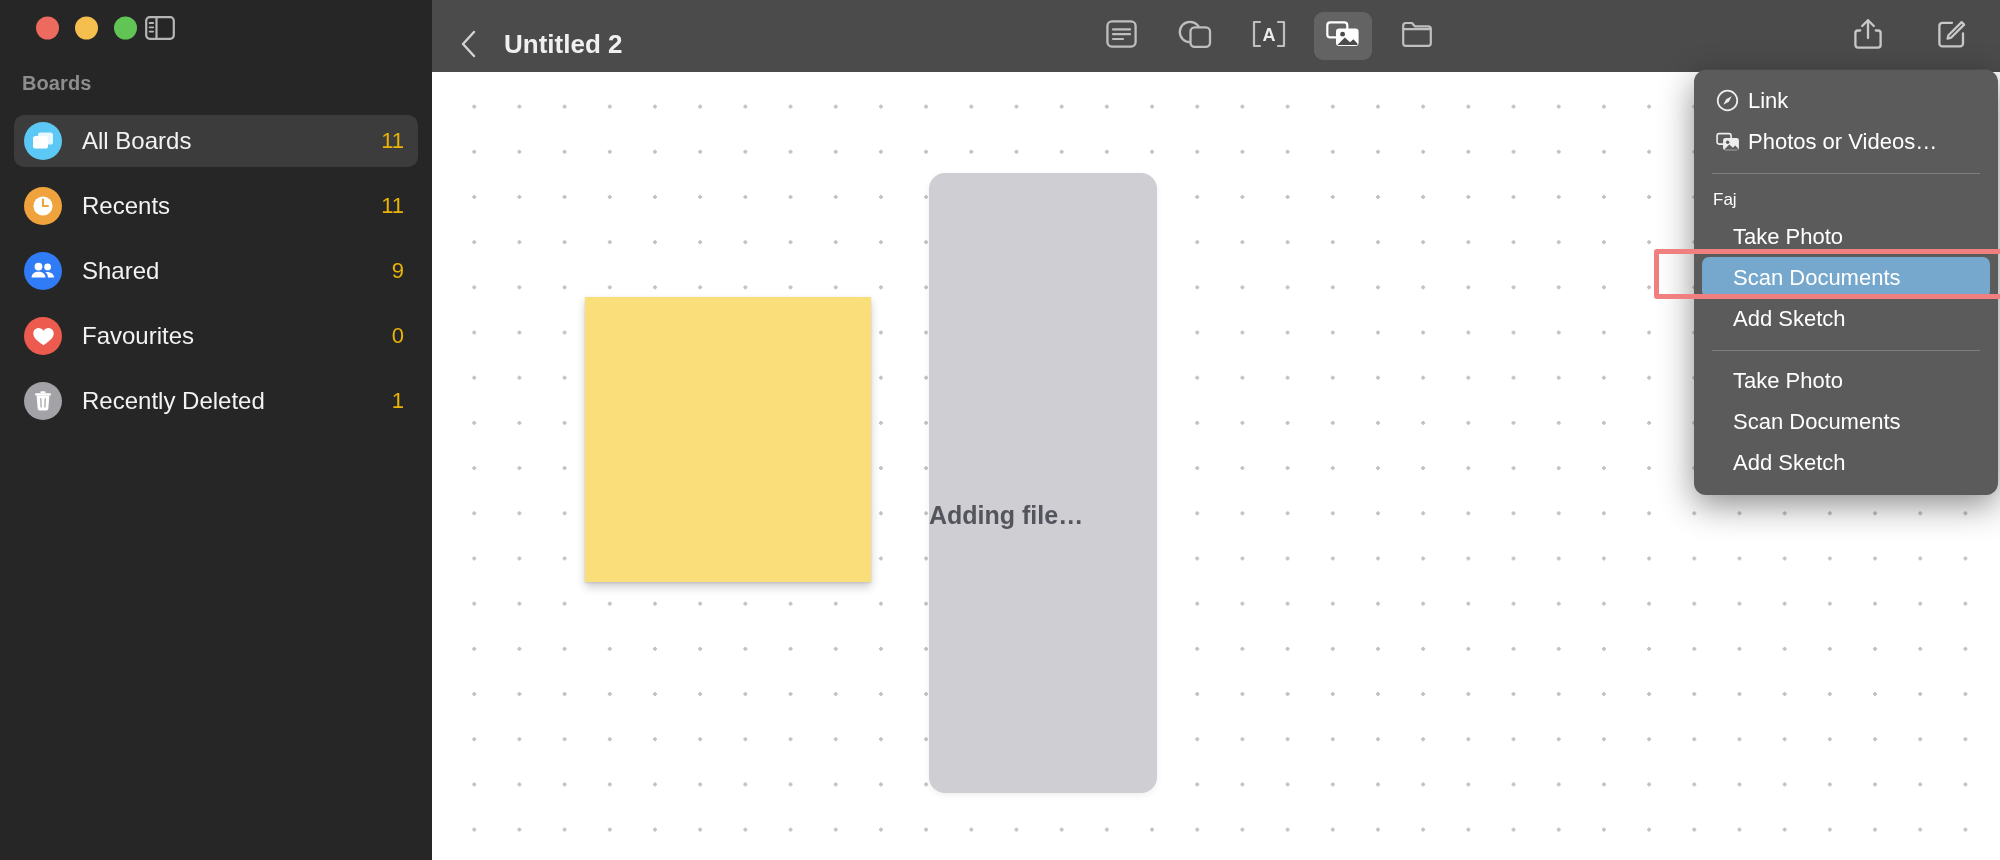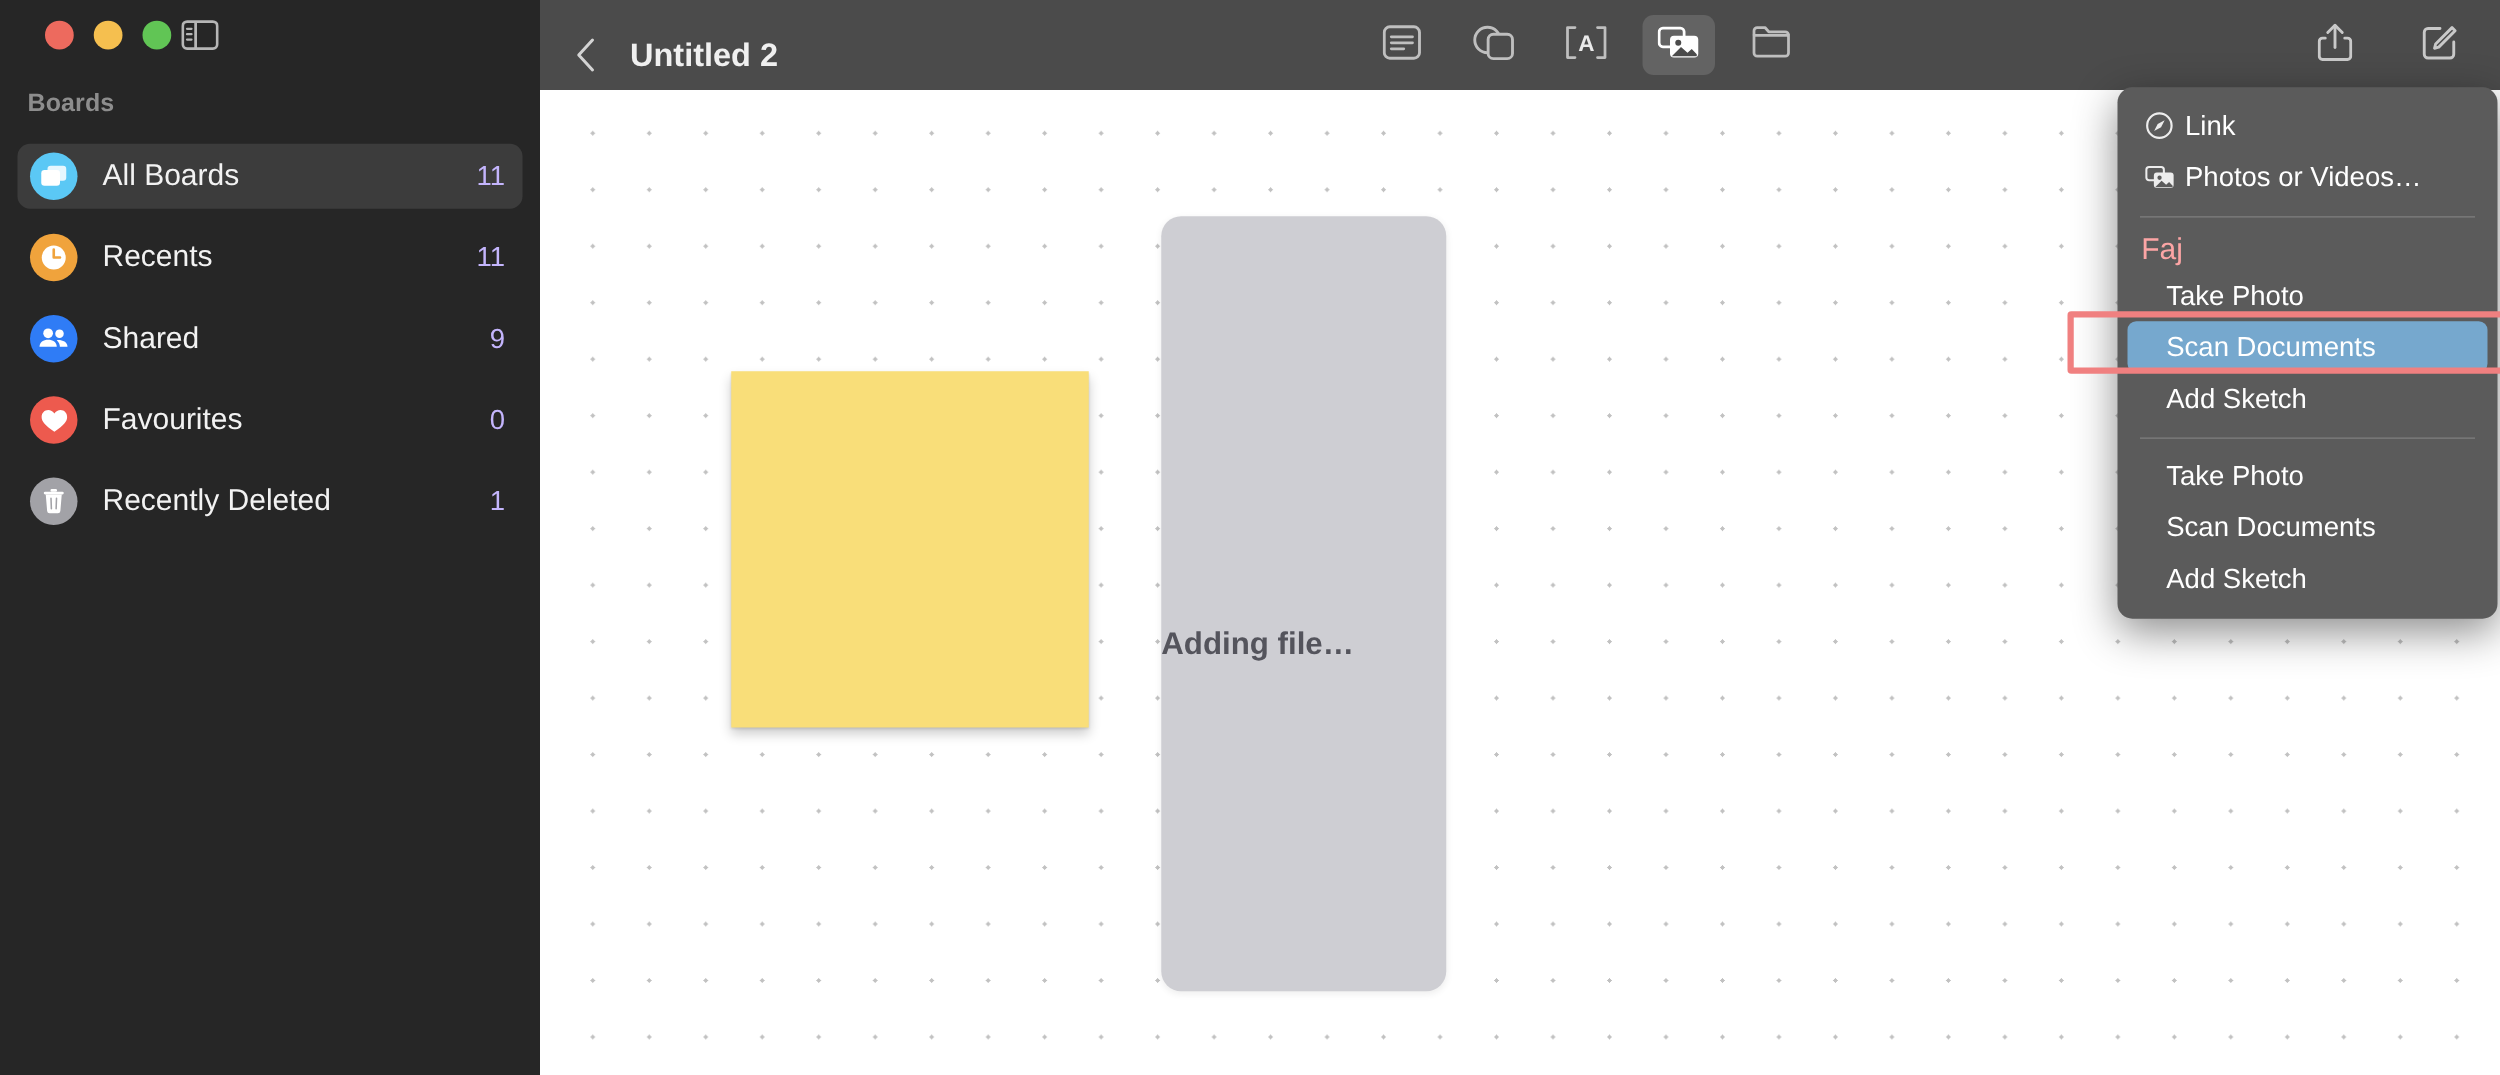--- a/index.html
+++ b/index.html
@@ -105,21 +105,21 @@
   .ic-deleted     { background: #A2A2A7; }
 
   .nav-label {
     color: #F2F2F2;
     font-size: 24px;
     font-weight: 400;
     flex: 1 1 auto;
     white-space: nowrap;
   }
   .nav-count {
-    color: #c4b5fd;
+    color: #eab308;
     font-size: 22px;
     font-weight: 400;
     text-align: right;
   }
 
   
   .main {
     position: relative;
     flex: 1 1 auto;
     height: 860px;
@@ -261,22 +261,22 @@
   .menu-item.no-icon .mi-label { margin-left: 17px; }
   .menu-item.highlighted {
     background: #76A8CE;
   }
   .menu-sep {
     height: 1px;
     background: rgba(255,255,255,0.22);
     margin: 11px 18px 9px 18px;
   }
   .menu-group-title {
-    color: #fca5a5;
-    font-size: 24px;
+    color: #ffffff;
+    font-size: 17px;
     font-weight: 400;
     padding: 0 0 0 19px;
     height: 33px;
     line-height: 33px;
     white-space: nowrap;
   }
 
   
   .annot-box {
     position: absolute;

